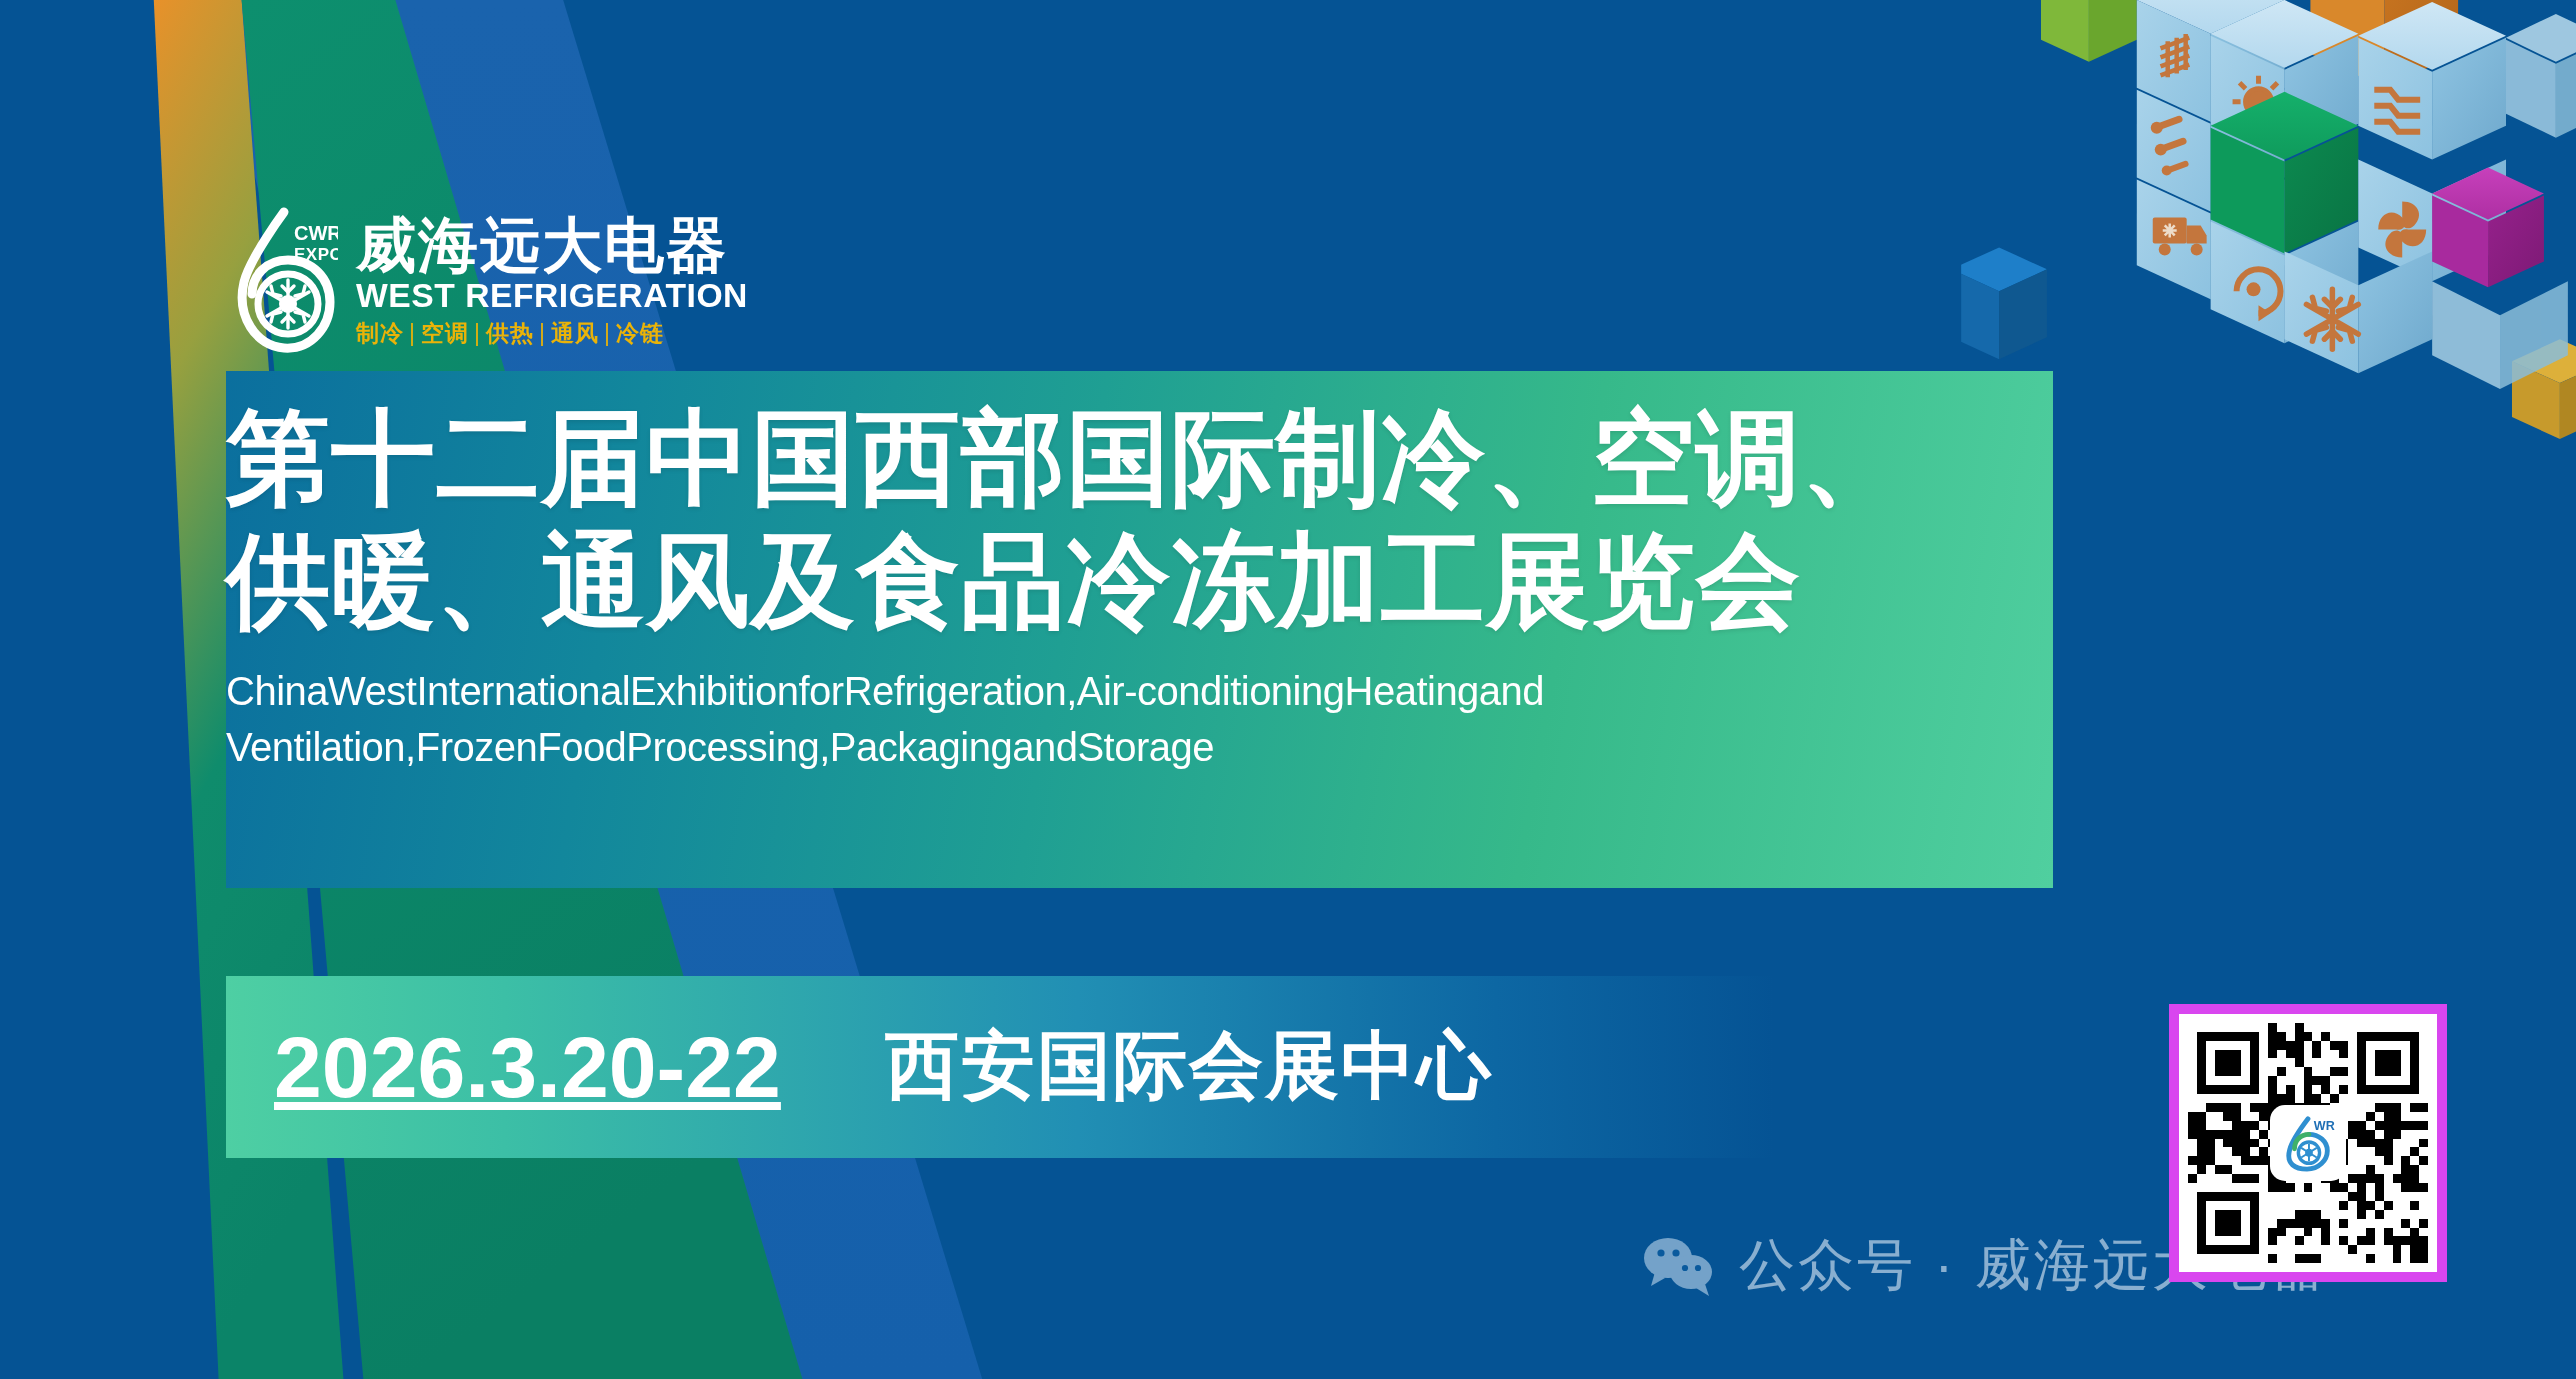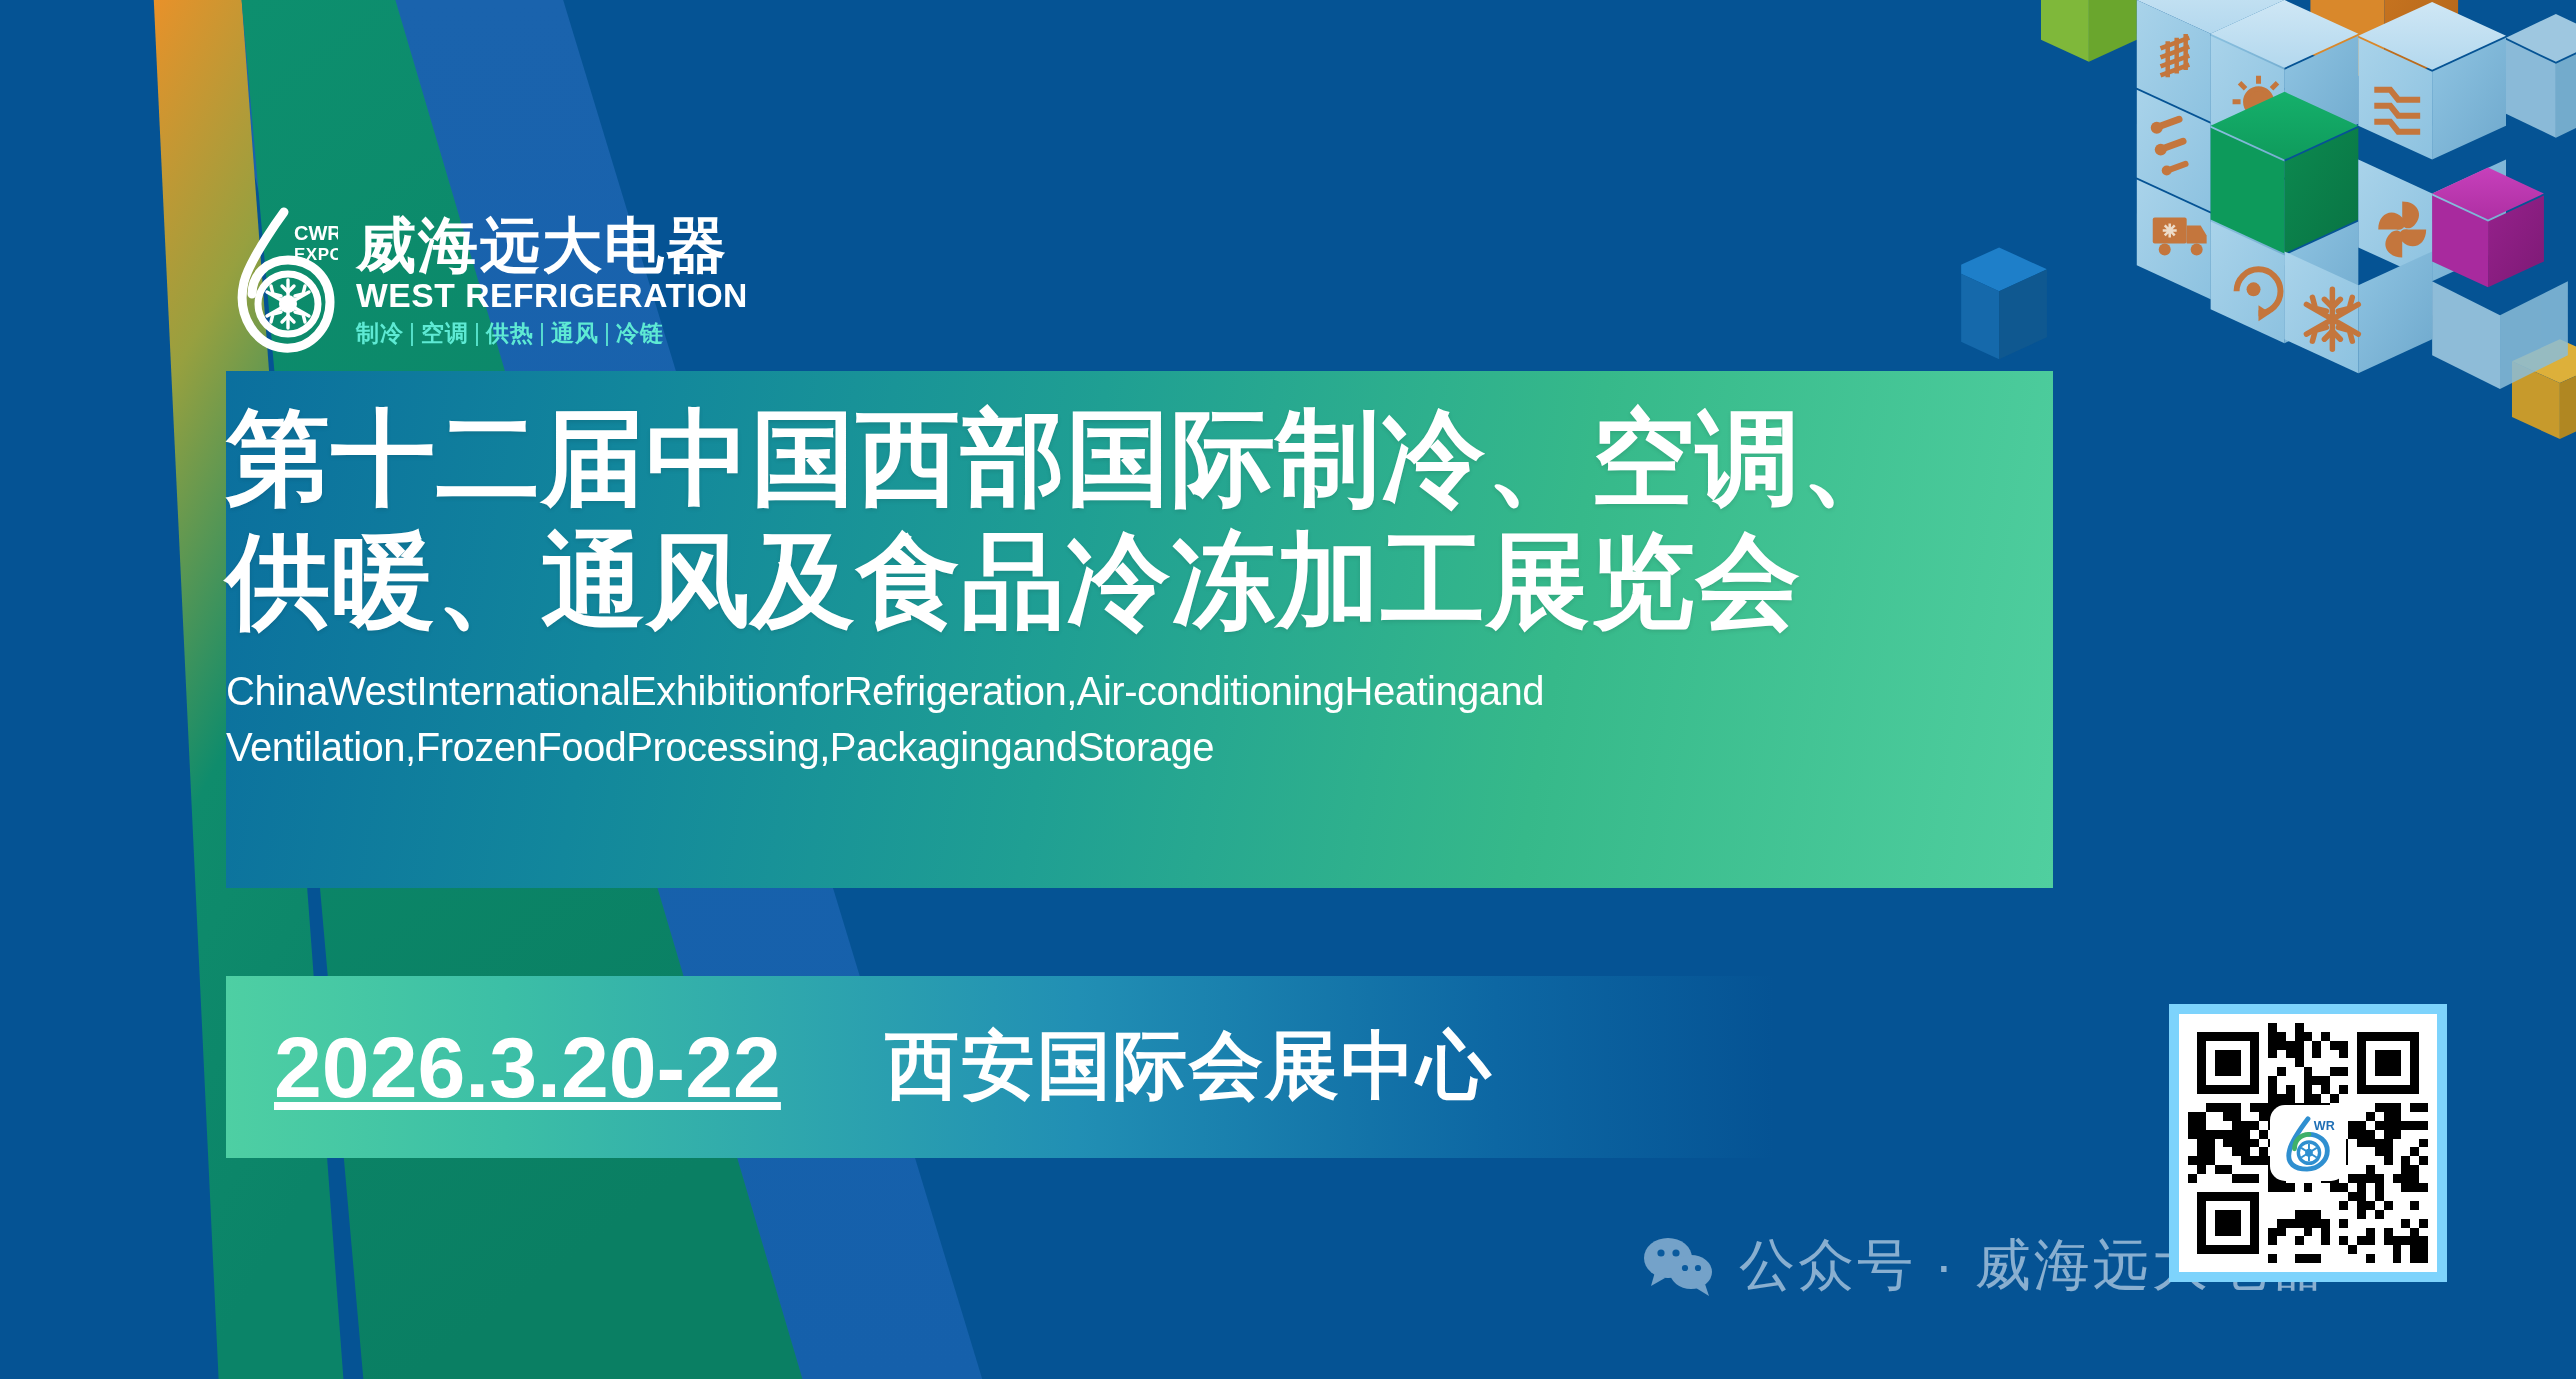--- a/index.html
+++ b/index.html
@@ -33,21 +33,21 @@
     letter-spacing:2px; line-height:1.02;
     font-family:"Liberation Sans","DejaVu Sans",sans-serif;
   }
   #logo-en {
     font-size:33px; font-weight:700; color:#fff;
     letter-spacing:0.5px; line-height:1.1; margin-top:2px;
     transform:scaleX(1.02); transform-origin:left center;
   }
   #logo-tags {
     display:flex; align-items:center; margin-top:4px;
-    font-size:23px; font-weight:700; color:#5eead4; letter-spacing:1px;
+    font-size:23px; font-weight:700; color:#eab308; letter-spacing:1px;
   }
   #logo-tags .sep { margin:0 5px; font-weight:400; opacity:.95; }
 
   
   #title-panel {
     position:absolute; left:222px; top:371px;
     width:1827px; height:517px;
     background:linear-gradient(100deg,#0b6f9e 0%,#12879c 22%,#1f9f93 46%,#36b98a 72%,#50cf9f 100%);
     z-index:10;
   }
@@ -87,21 +87,21 @@
   }
   #venue-text {
     color:#fff; font-weight:700; font-size:74px;
     letter-spacing:2px; margin-left:104px;
   }
 
   
   #qr-box {
     position:absolute; left:2165px; top:1004px;
     width:278px; height:278px;
-    background:#7dd3fc; padding:10px;
+    background:#d946ef; padding:10px;
     z-index:30;
   }
   #qr-canvas { width:100%; height:100%; display:block; }
   #qr-logo {
     position:absolute; left:50%; top:50%;
     width:70px; height:70px; margin:-35px 0 0 -35px;
     background:#fff; border-radius:12px;
     box-shadow:0 0 0 3px #fff;
     display:flex; align-items:center; justify-content:center;
   }

